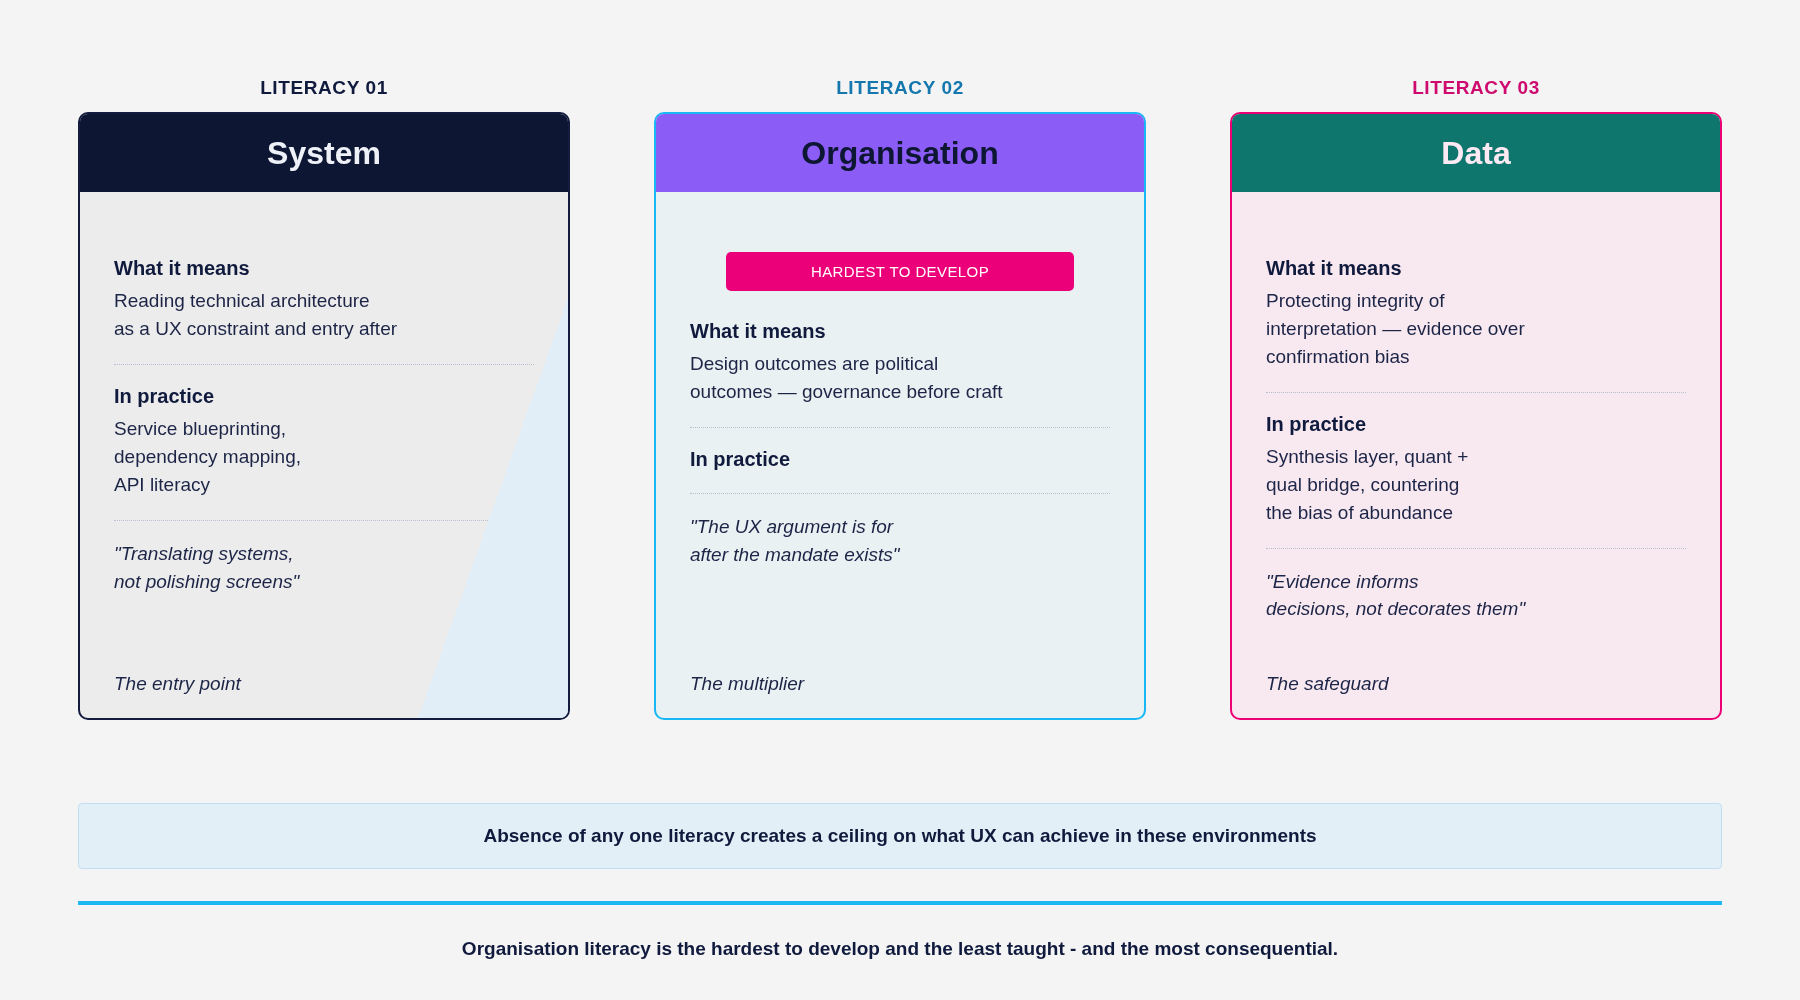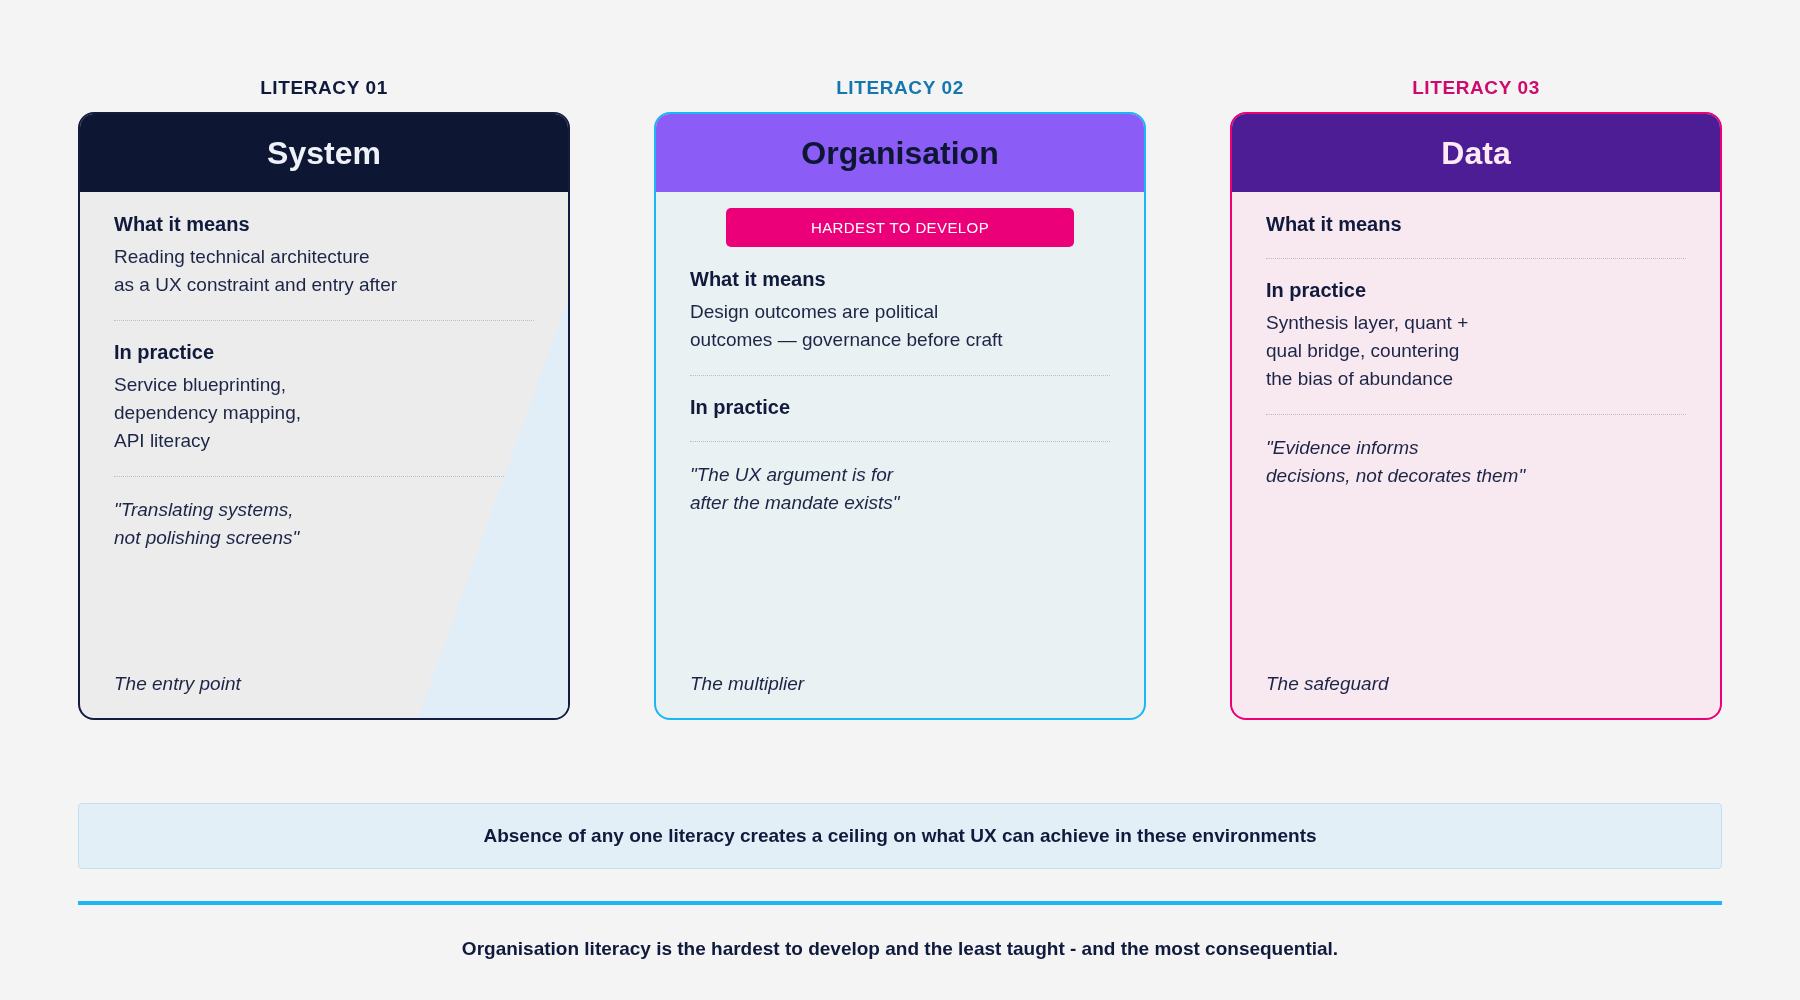--- a/index.html
+++ b/index.html
@@ -39,27 +39,28 @@
     font-size: 19px;
     font-weight: bold;
     letter-spacing: 0.6px;
     margin-bottom: 15px;
     line-height: 1;
   }
 
   
   .card {
     position: relative;
-    border-radius: 16px;
+    border-radius: 10px;
     border: 2px solid transparent;
     overflow: hidden;
     height: 608px;
     box-sizing: border-box;
     display: flex;
     flex-direction: column;
+    gap: 44px;
   }
   .card-header {
     height: 78px;
     display: flex;
     align-items: center;
     justify-content: center;
     font-size: 32px;
     font-weight: bold;
     flex: none;
     position: relative;
@@ -83,27 +84,27 @@
   }
 
   
   .card.system { border-color: #131c3f; background: #ececec; }
   .card.system .card-header { background: #0d1633; color: #eef1f7; }
 
   .card.organisation { border-color: #1ab7f5; background: #eaf1f3; }
   .card.organisation .card-header { background: #8b5cf6; color: #0d1633; }
 
   .card.data { border-color: #ec0076; background: #f8e9f1; }
-  .card.data .card-header { background: #4c1d95; color: #fdeaf3; }
+  .card.data .card-header { background: #0f766e; color: #fdeaf3; }
 
   
   .badge-row {
     display: flex;
     justify-content: center;
-    margin: -4px 0 20px 0;
+    margin: -4px 0 28px 0;
   }
   .badge {
     background: #ec0079;
     color: #ffffff;
     font-size: 15px;
     letter-spacing: 0.4px;
     padding: 11px 0;
     width: 348px;
     text-align: center;
     border-radius: 5px;
@@ -254,20 +255,23 @@
     </div>
 
     <div class="column">
       <div class="eyebrow" style="color:#ce0a6e">LITERACY 03</div>
 
       <div class="card data">
         <div class="card-header">Data</div>
 
         <div class="card-body">
           <div class="block-title">What it means</div>
+          <div class="block-text">Protecting integrity of
+interpretation — evidence over
+confirmation bias</div>
 
           <hr class="divider">
 
           <div class="block-title">In practice</div>
           <div class="block-text">Synthesis layer, quant +
 qual bridge, countering
 the bias of abundance</div>
 
           <hr class="divider">
 

